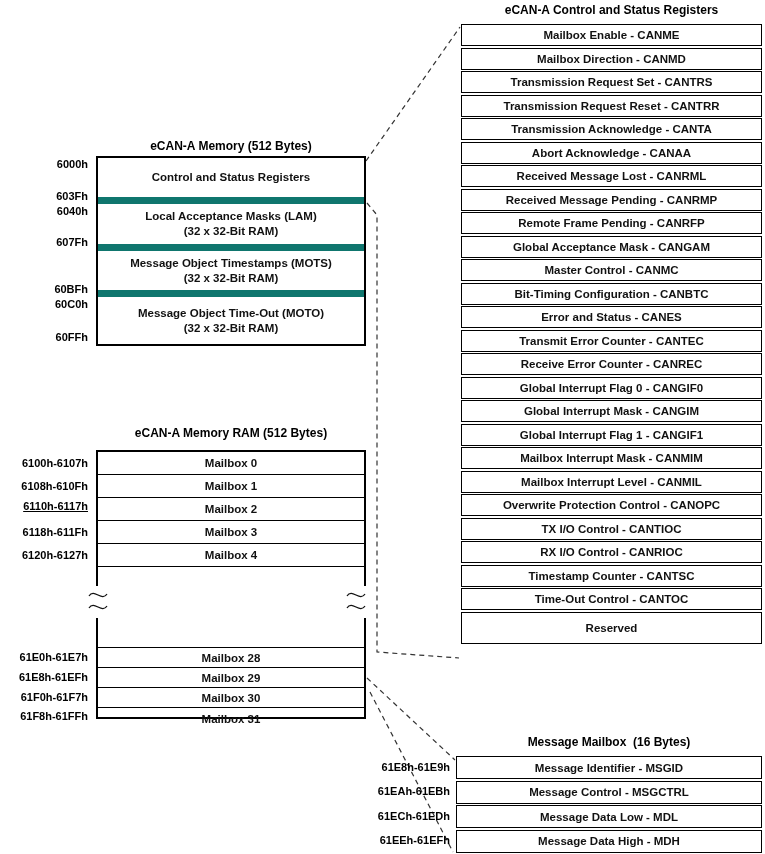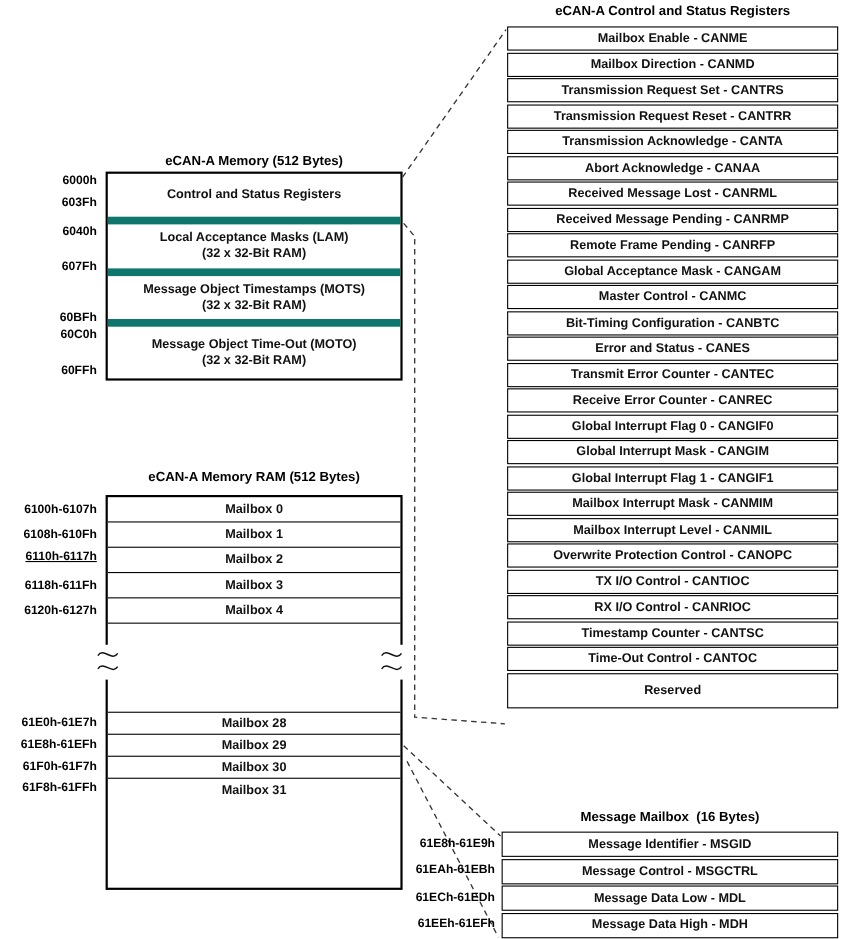--- a/index.html
+++ b/index.html
@@ -34,21 +34,21 @@
   <svg class="connectors" width="765" height="854" viewBox="0 0 765 854">
     <path d="M366,161 L460,27" stroke="#333" stroke-width="1.2" stroke-dasharray="5 4" fill="none"></path>
     <path d="M367,203 L377,215 L377,652 L459,658" stroke="#333" stroke-width="1.2" stroke-dasharray="5 4" fill="none"></path>
     <path d="M367,678 L455,760" stroke="#333" stroke-width="1.2" stroke-dasharray="5 4" fill="none"></path>
     <path d="M370,692 L453,852" stroke="#333" stroke-width="1.2" stroke-dasharray="5 4" fill="none"></path>
   </svg>
 
   <div class="title" style="left:96px; top:139px; width:270px;">eCAN-A Memory (512 Bytes)</div>
 
   <div class="addr" style="top:158px;">6000h</div>
-  <div class="addr" style="top:178px;">603Fh</div>
+  <div class="addr" style="top:190px;">603Fh</div>
   <div class="addr" style="top:205px;">6040h</div>
   <div class="addr" style="top:236px;">607Fh</div>
   <div class="addr" style="top:251px;margin-left:43px;">6080h</div>
   <div class="addr" style="top:283px;">60BFh</div>
   <div class="addr" style="top:298px;">60C0h</div>
   <div class="addr" style="top:331px;">60FFh</div>
 
   <div class="block" style="left:96px; top:156px; width:270px; height:190px;">
     <div class="mem-row" style="height:46px;">
       <span>Control and Status Registers</span>
@@ -72,21 +72,21 @@
   <div class="addr" style="top:457px;">6100h-6107h</div>
   <div class="addr" style="top:480px;">6108h-610Fh</div>
   <div class="addr" style="top:500px;text-decoration:underline;">6110h-6117h</div>
   <div class="addr" style="top:526px;">6118h-611Fh</div>
   <div class="addr" style="top:549px;">6120h-6127h</div>
   <div class="addr" style="top:651px;">61E0h-61E7h</div>
   <div class="addr" style="top:671px;">61E8h-61EFh</div>
   <div class="addr" style="top:691px;">61F0h-61F7h</div>
   <div class="addr" style="top:710px;">61F8h-61FFh</div>
 
-  <div class="block" style="left:96px; top:450px; width:270px; height:359px;">
+  <div class="block" style="left:96px; top:450px; width:270px; height:269px;">
     <div class="ram-row" style="height:23px;">
       <span>Mailbox 0</span>
     </div>
     <div class="ram-row" style="height:23px;">
       <span>Mailbox 1</span>
     </div>
     <div class="ram-row" style="height:23px;">
       <span>Mailbox 2</span>
     </div>
     <div class="ram-row" style="height:23px;">

